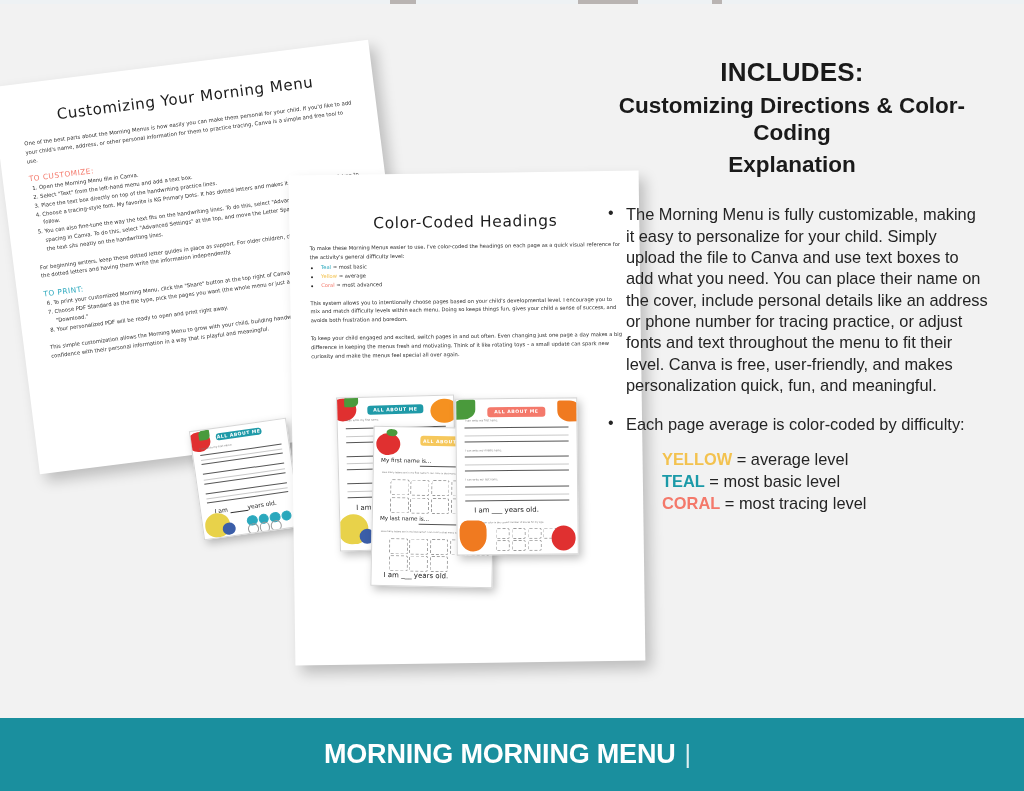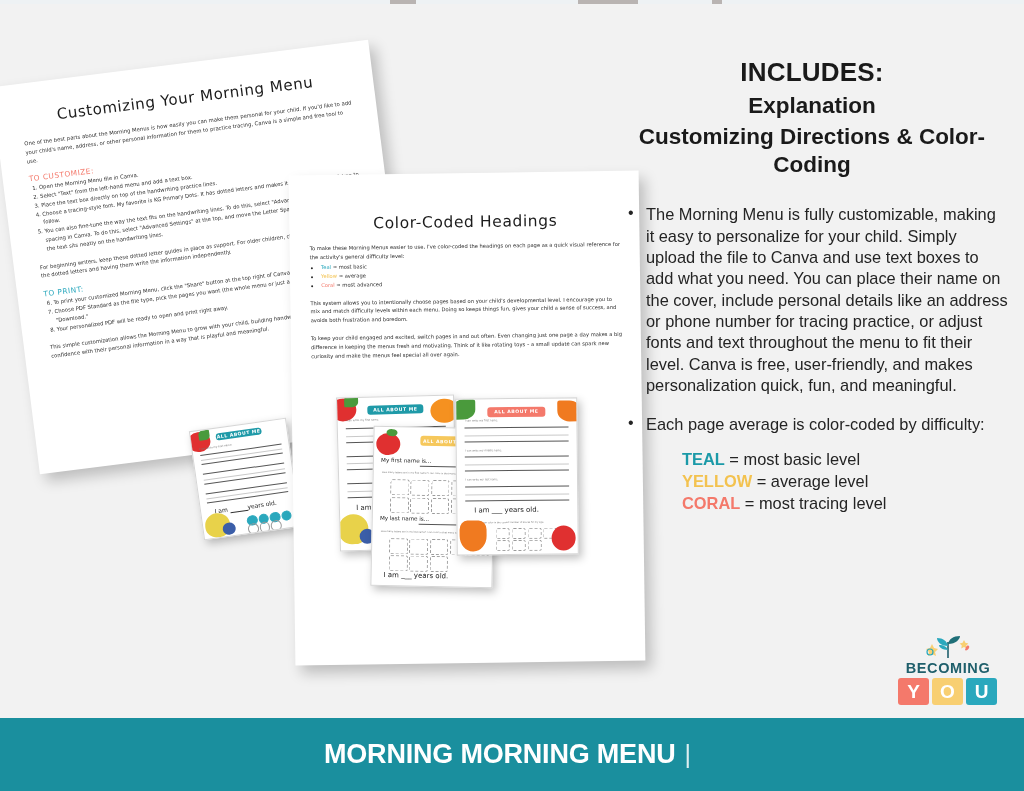--- a/index.html
+++ b/index.html
@@ -75,21 +75,21 @@
   .ws-box{position:absolute;border:1px dashed #9a9a9a;border-radius:2px;}
   .ws-circ{position:absolute;border:1px solid #9a9a9a;border-radius:50%;}
   .ws-fruit{position:absolute;border-radius:50%;}
 
   #ws-small{left:196px;top:424px;width:96px;height:108px;transform:rotate(-8deg);}
   #ws-teal{left:338px;top:396px;width:116px;height:152px;transform:rotate(-1.5deg);}
   #ws-yellow{left:372px;top:427px;width:120px;height:158px;transform:rotate(1.2deg);}
   #ws-coral{left:456px;top:398px;width:120px;height:155px;transform:rotate(-0.6deg);}
 
   
-  .right{position:absolute;left:616px;top:58px;width:392px;}
+  .right{position:absolute;left:596px;top:58px;width:392px;}
   .includes-h1{
     text-align:center;font-size:26px;font-weight:700;color:#1a1a1a;
     letter-spacing:.2px;line-height:1.15;margin:0;
   }
   .includes-h2{
     text-align:center;font-size:22.5px;font-weight:700;color:#1a1a1a;
     line-height:1.22;margin:4px 0 0 0;
   }
   .bullets{margin:26px 0 0 0;padding:0;list-style:none;}
   .bullet{position:relative;padding-left:30px;margin-bottom:18px;
@@ -290,54 +290,36 @@
     <div class="ws-box" style="left:71%;top:83%;width:10%;height:6%;"></div>
     <div class="ws-box" style="left:32%;top:91%;width:10%;height:6%;"></div>
     <div class="ws-box" style="left:45%;top:91%;width:10%;height:6%;"></div>
     <div class="ws-box" style="left:58%;top:91%;width:10%;height:6%;"></div>
     <div class="ws-fruit" style="left:2%;top:78%;width:22%;height:20%;background:#f07a20;border-radius:30% 30% 50% 50%;"></div>
     <div class="ws-fruit" style="left:78%;top:82%;width:20%;height:16%;background:#e03030;border-radius:50%;"></div>
   </div>
 
   <div class="right">
     <h1 class="includes-h1">INCLUDES:</h1>
+    <h2 class="includes-h2">Customizing Directions &amp; Color-Coding</h2>
     <h2 class="includes-h2">Explanation</h2>
-    <h2 class="includes-h2">Customizing Directions &amp; Color-Coding</h2>
 
     <ul class="bullets">
       <li class="bullet">The Morning Menu is fully customizable, making it easy to personalize for your child. Simply upload the file to Canva and use text boxes to add what you need. You can place their name on the cover, include personal details like an address or phone number for tracing practice, or adjust fonts and text throughout the menu to fit their level. Canva is free, user-friendly, and makes personalization quick, fun, and meaningful.</li>
       <li class="bullet" style="margin-bottom:0;">Each page average is color-coded by difficulty:</li>
     </ul>
 
     <div class="legend">
+      <div><span class="k k-yellow">YELLOW</span><span> = average level</span></div>
       <div><span class="k k-teal">TEAL</span><span> = most basic level</span></div>
-      <div><span class="k k-yellow">YELLOW</span><span> = average level</span></div>
       <div><span class="k k-coral">CORAL</span><span> = most tracing level</span></div>
     </div>
 
   </div>
 
-  <div class="logo">
-    <svg width="128" height="30" viewBox="0 0 128 30" style="position:absolute;left:0;top:-6px;">
-      <path d="M64 28 L64 12" stroke="#1f5f6b" stroke-width="1.6" fill="none"></path>
-      <path d="M64 16 C56 16 53 11 53 8 C59 8 63 11 64 16 Z" fill="#2aa8bd"></path>
-      <path d="M64 14 C72 14 76 9 76 6 C69 6 65 9 64 14 Z" fill="#1f6f78"></path>
-      <path d="M64 20 C58 20 55 17 55 15 C60 15 63 17 64 20 Z" fill="#2aa8bd"></path>
-      <path d="M48 14 l2 4 4 1 -3 3 1 4 -4 -2 -4 2 1 -4 -3 -3 4 -1 z" fill="#f8cf72"></path>
-      <path d="M80 10 l1.4 2.8 3 .6 -2.2 2.1 .6 3 -2.8-1.5 -2.8 1.5 .6-3 -2.2-2.1 3-.6 z" fill="#f8cf72"></path>
-      <path d="M82 17 c2 -3 4 -1 3 1 c-1 2 -3 3 -4 2 z" fill="#f4796b"></path>
-      <circle cx="46" cy="22" r="3" fill="none" stroke="#2aa8bd" stroke-width="1.2"></circle>
-    </svg>
-    <div class="logo-word">BECOMING</div>
-    <div class="logo-blocks">
-      <div class="lb lb1">Y</div>
-      <div class="lb lb2">O</div>
-      <div class="lb lb3">U</div>
-    </div>
-  </div>
 
   <div class="banner">
     <div class="banner-inner">
       <span class="banner-main">MORNING MORNING MENU</span>
       <span class="banner-div">|</span>
     </div>
   </div>
 
 </div>
 

